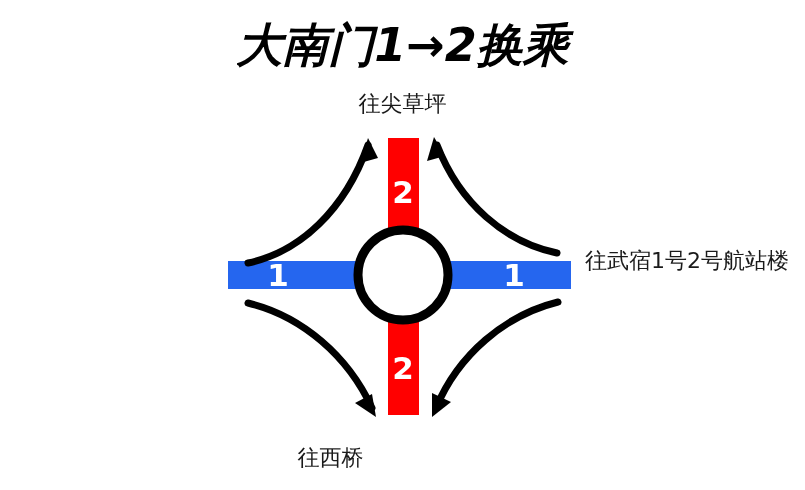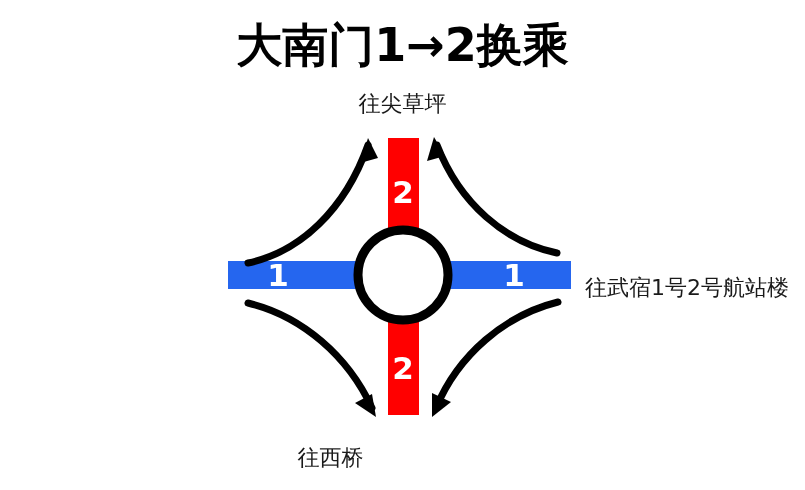--- a/index.html
+++ b/index.html
@@ -24,20 +24,21 @@
     left: 0;
     top: 14px;
     width: 805px;
     text-align: center;
     font-size: 46px;
     font-weight: bold;
     color: #000000;
     letter-spacing: 0px;
     line-height: 62px;
     white-space: nowrap;
+    font-style: italic;
   }
   .dest-label {
     position: absolute;
     font-size: 22px;
     color: #1a1a1a;
     white-space: nowrap;
     line-height: 28px;
   }
   #label-north {
     left: 0;
@@ -51,21 +52,21 @@
     width: 661px;
     text-align: center;
   }
   #label-west {
     right: 585px;
     top: 261px;
     text-align: right;
   }
   #label-east {
     left: 585px;
-    top: 274px;
+    top: 247px;
     text-align: left;
   }
   #schematic {
     position: absolute;
     left: 0;
     top: 0;
     width: 805px;
     height: 490px;
   }
   .line-number {

